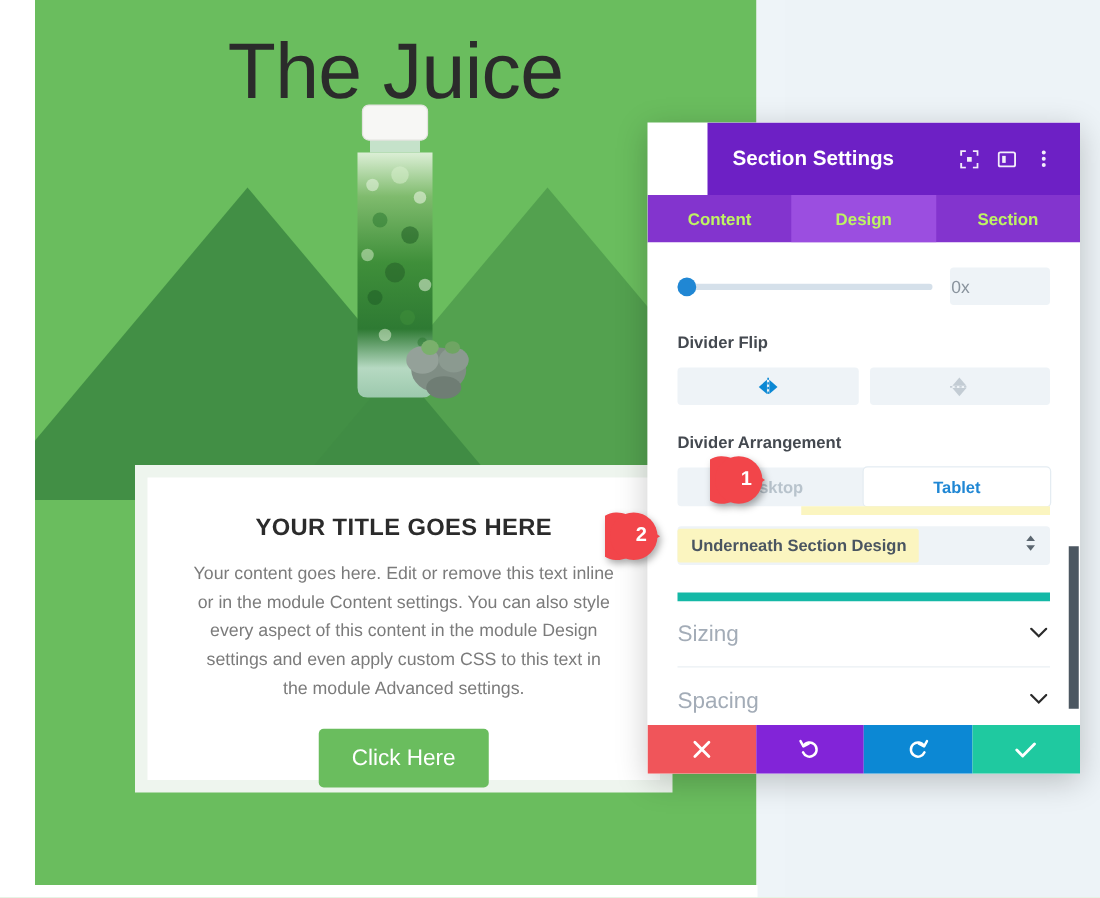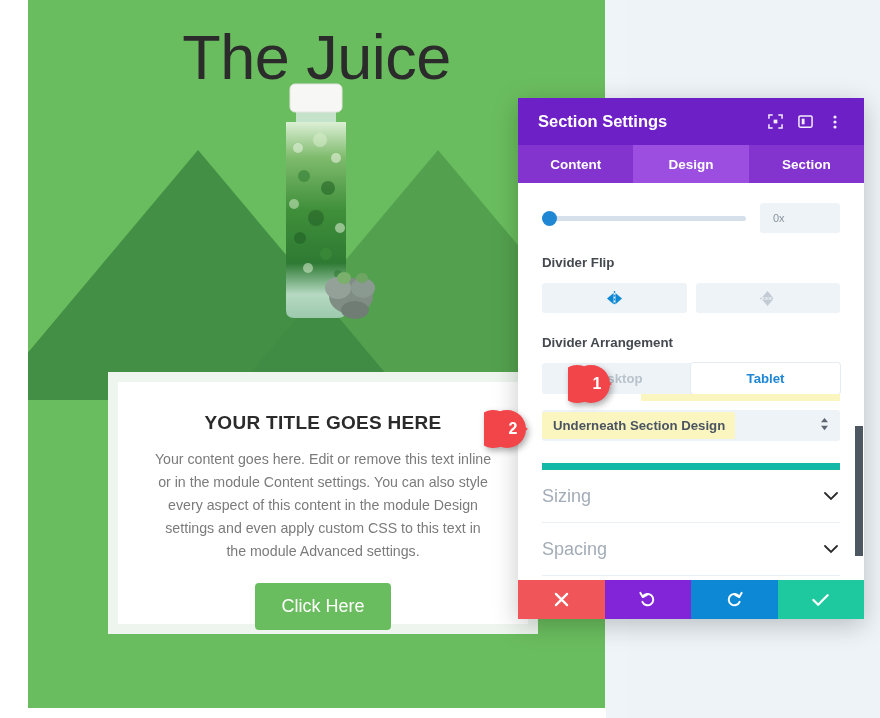--- a/index.html
+++ b/index.html
@@ -124,26 +124,27 @@
     left: 518px; top: 98px;
     width: 346px; height: 521px;
     background: #ffffff;
     box-shadow: 0 6px 24px rgba(0,0,0,0.22);
     z-index: 20;
     display: flex;
     flex-direction: column;
     overflow: hidden;
   }
   .modal-header {
-    height: 47px;
+    height: 58px;
     background: #6d20c5;
     display: flex;
     align-items: center;
     padding: 0 14px 0 20px;
     flex: none;
+    margin-left: 48px;
   }
   .modal-title {
     color: #ffffff;
     font-size: 16.5px;
     font-weight: bold;
     flex: 1;
   }
   .hdr-icon {
     width: 30px; height: 30px;
     display: flex;
@@ -157,21 +158,21 @@
     height: 38px;
     background: #8334ce;
     display: flex;
     flex: none;
   }
   .tab {
     flex: 1;
     display: flex;
     align-items: center;
     justify-content: center;
-    color: #ffffff;
+    color: #bef264;
     font-size: 13.5px;
     font-weight: bold;
     cursor: pointer;
   }
   .tab.active { background: #9b4ee0; }
 
   .modal-body {
     flex: 1;
     position: relative;
     overflow: hidden;
@@ -213,22 +214,22 @@
     border-radius: 50%;
     background: #2087d4;
     cursor: pointer;
   }
   .value-box {
     width: 80px; height: 30px;
     background: #eef3f7;
     border-radius: 3px;
     display: flex;
     align-items: center;
-    padding-left: 13px;
-    font-size: 11px;
+    padding-left: 1px;
+    font-size: 14px;
     color: #8a949e;
   }
 
   
   .flip-row { display: flex; gap: 9px; }
   .flip-btn {
     flex: 1;
     height: 30px;
     background: #eef3f7;
     border-radius: 3px;

